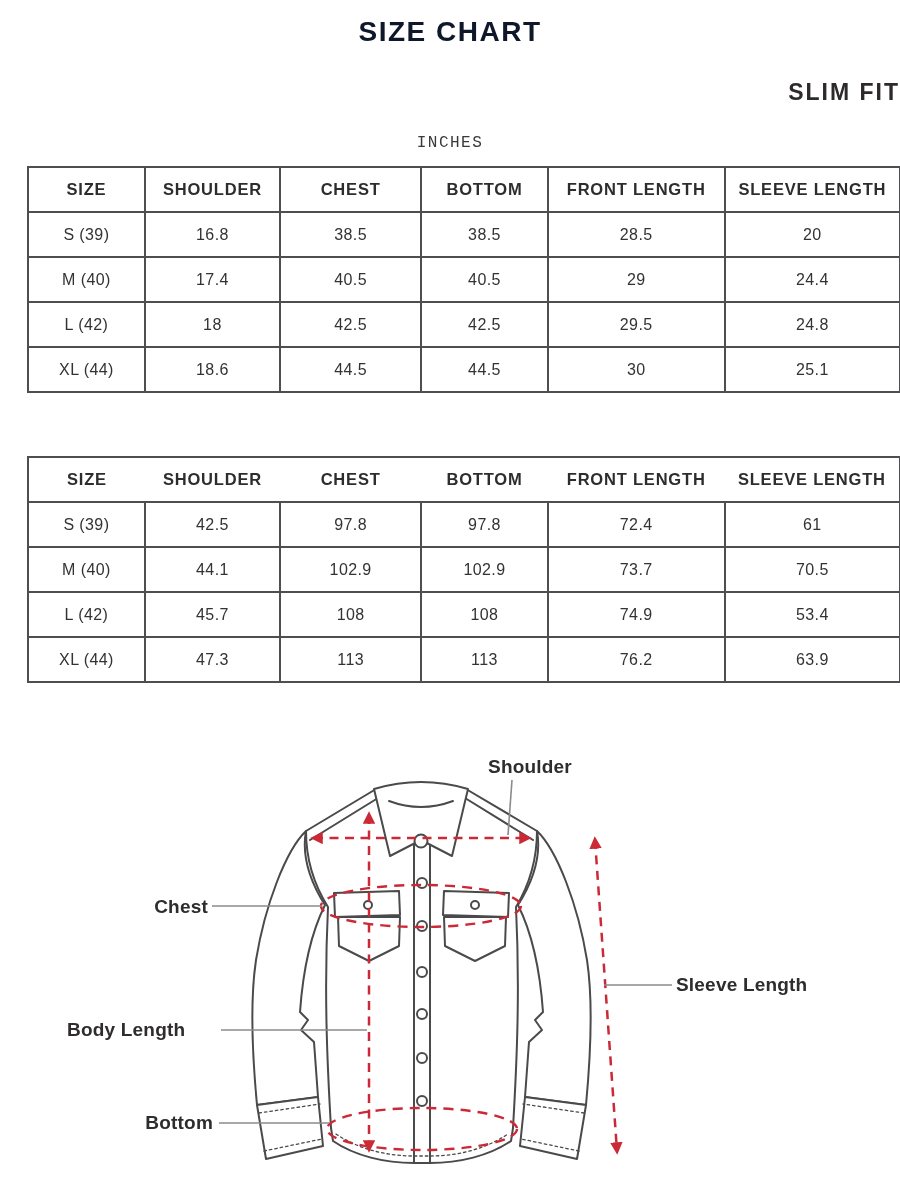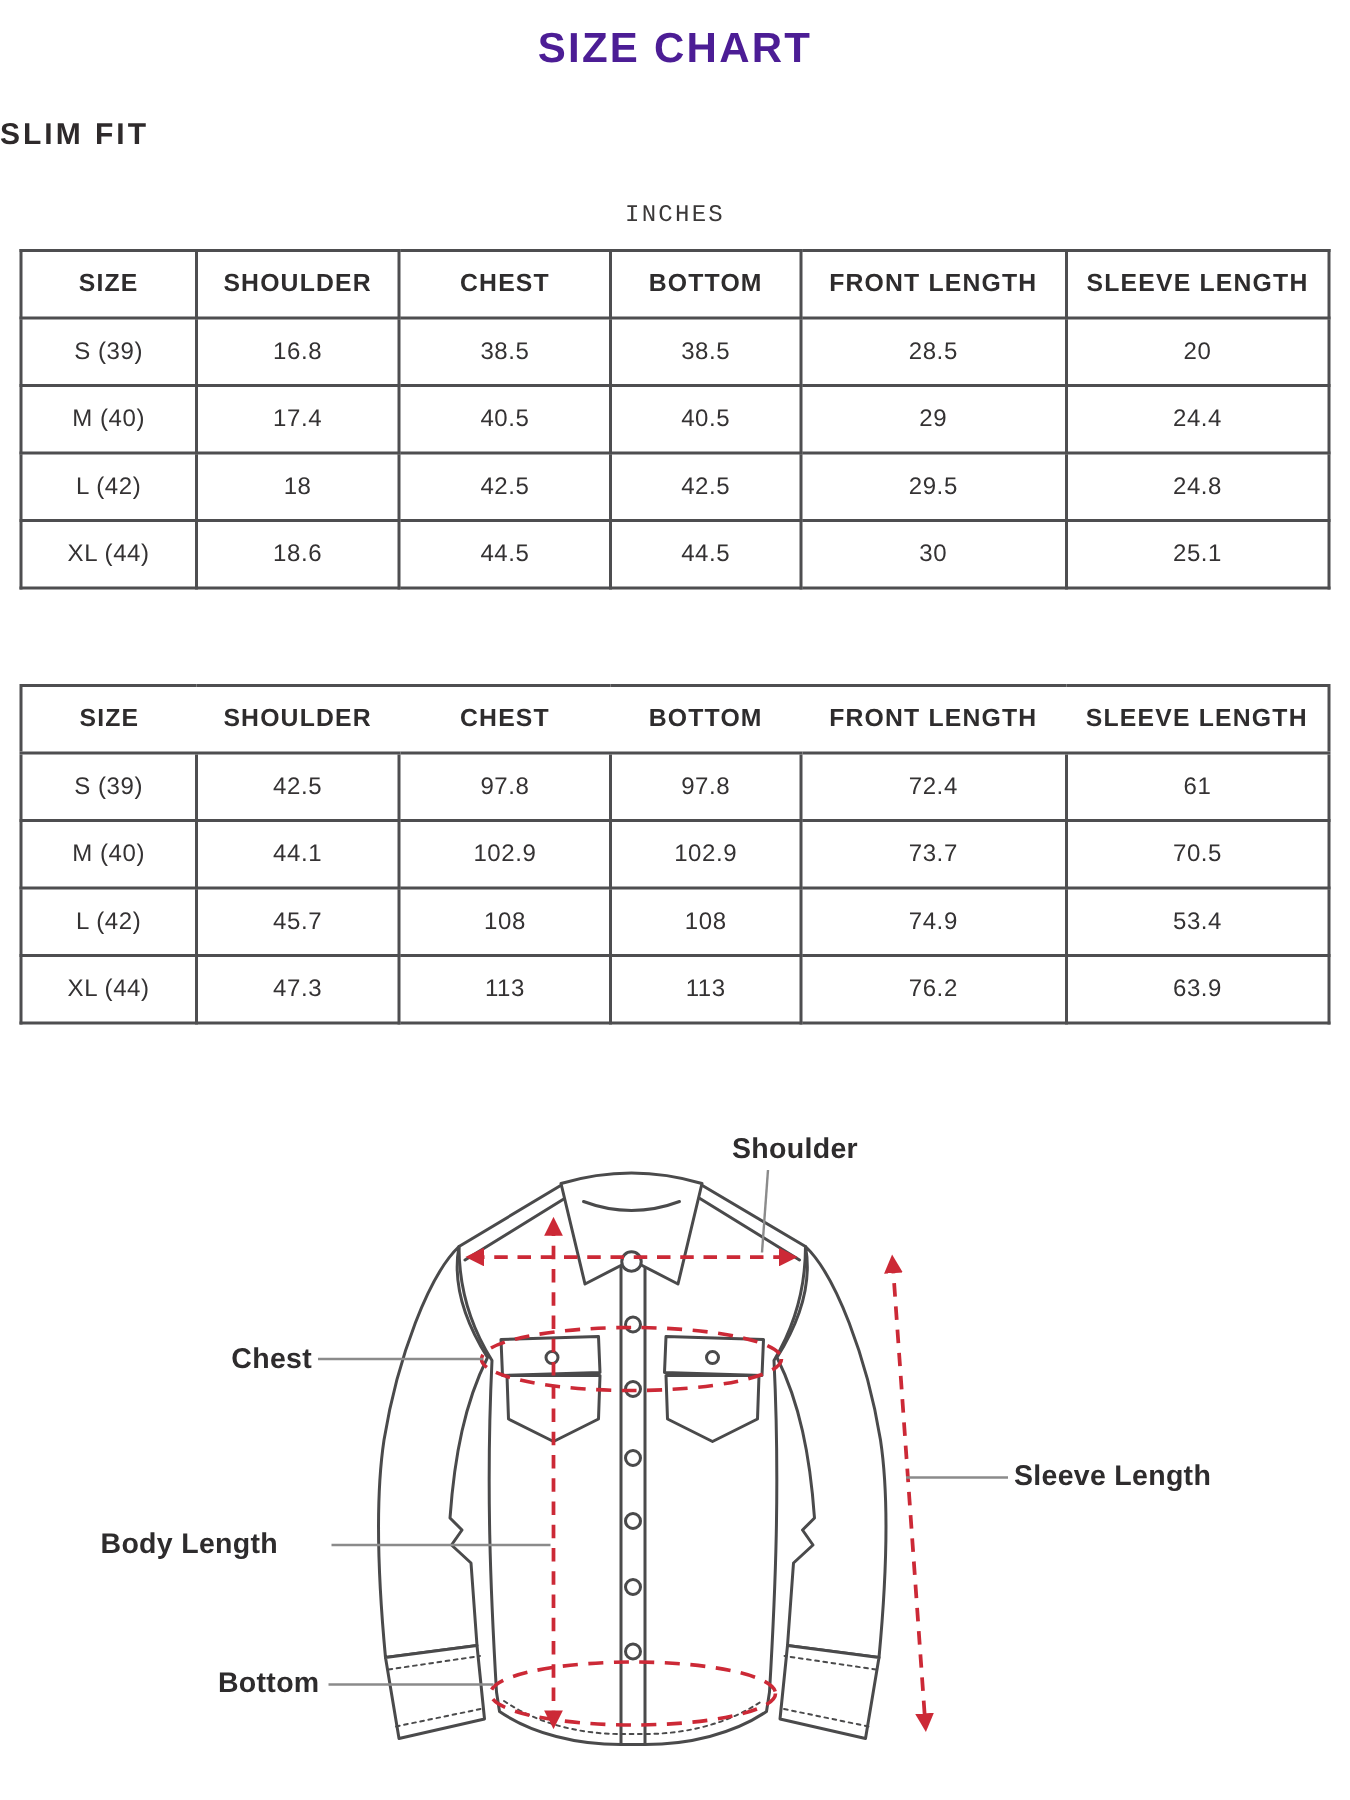--- a/index.html
+++ b/index.html
@@ -2,32 +2,32 @@
 <html><head>
 <meta charset="utf-8">
 <style>
   html,body{margin:0;padding:0;background:#fff;}
   .canvas{
     position:relative;width:900px;height:1200px;margin:0 auto;background:#ffffff;
     font-family:"Liberation Sans",sans-serif;color:#2f2c2d;overflow:hidden;
   }
   .page-title{
     position:absolute;top:16px;left:0;width:900px;text-align:center;
-    font-size:28px;font-weight:bold;letter-spacing:1.5px;color:#4c1d95;
+    font-size:28px;font-weight:bold;letter-spacing:1.5px;color:#0f172a;
   }
   .page-subtitle{
-    position:absolute;top:79px;left:0;width:900px;text-align:left;
-    font-size:20px;font-weight:bold;letter-spacing:2px;color:#2e2a2b;
+    position:absolute;top:79px;left:0;width:900px;text-align:right;
+    font-size:23px;font-weight:bold;letter-spacing:2px;color:#2e2a2b;
   }
   .unit-label{
     position:absolute;left:0;width:900px;text-align:center;
     font-size:16px;font-weight:normal;letter-spacing:1.5px;color:#3b3939;font-family:Liberation Mono, monospace;
   }
   table.size-table{
-    position:absolute;left:13px;width:874px;border-collapse:collapse;table-layout:fixed;
+    position:absolute;left:27px;width:874px;border-collapse:collapse;table-layout:fixed;
     border:2px solid #4e4e50;
   }
   table.size-table th, table.size-table td{
     border:2px solid #4e4e50;height:43px;padding:0;text-align:center;vertical-align:middle;
   }
   table.size-table th{
     font-size:16.5px;font-weight:bold;letter-spacing:0.8px;color:#2e2c2d;
   }
   table.size-table td{
     font-size:16px;font-weight:normal;letter-spacing:0.4px;color:#343233;margin-top:26px;

